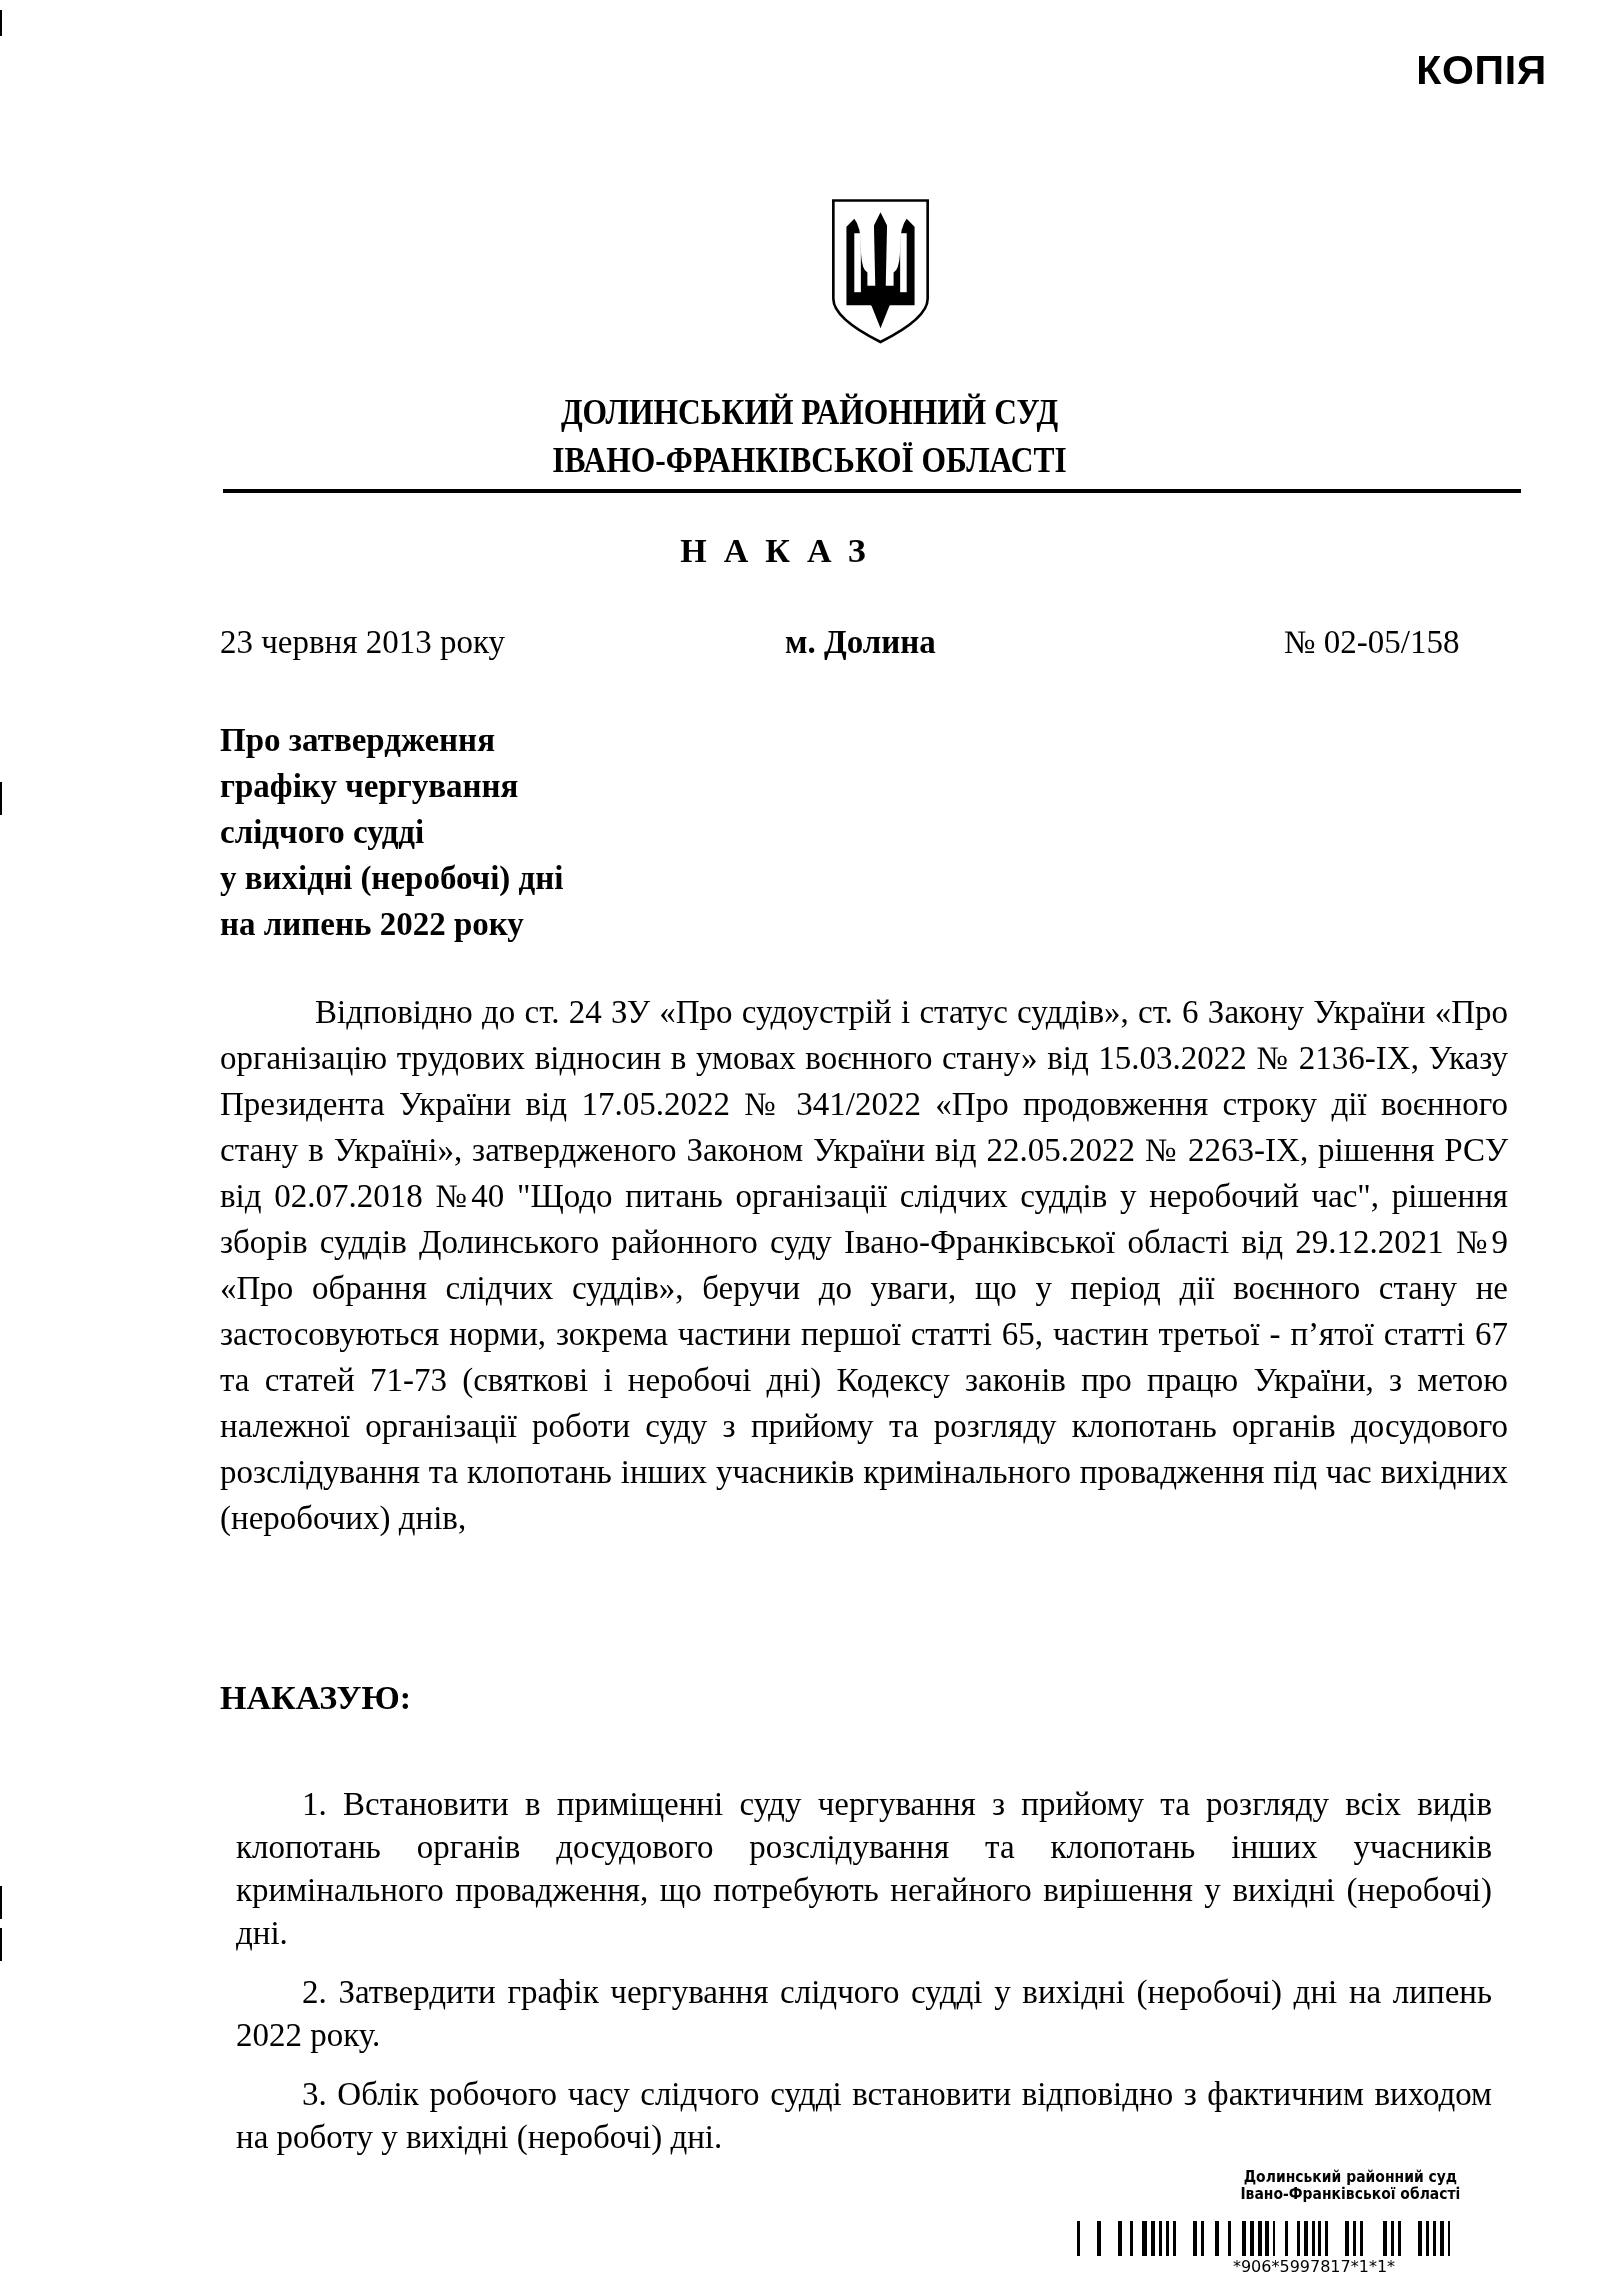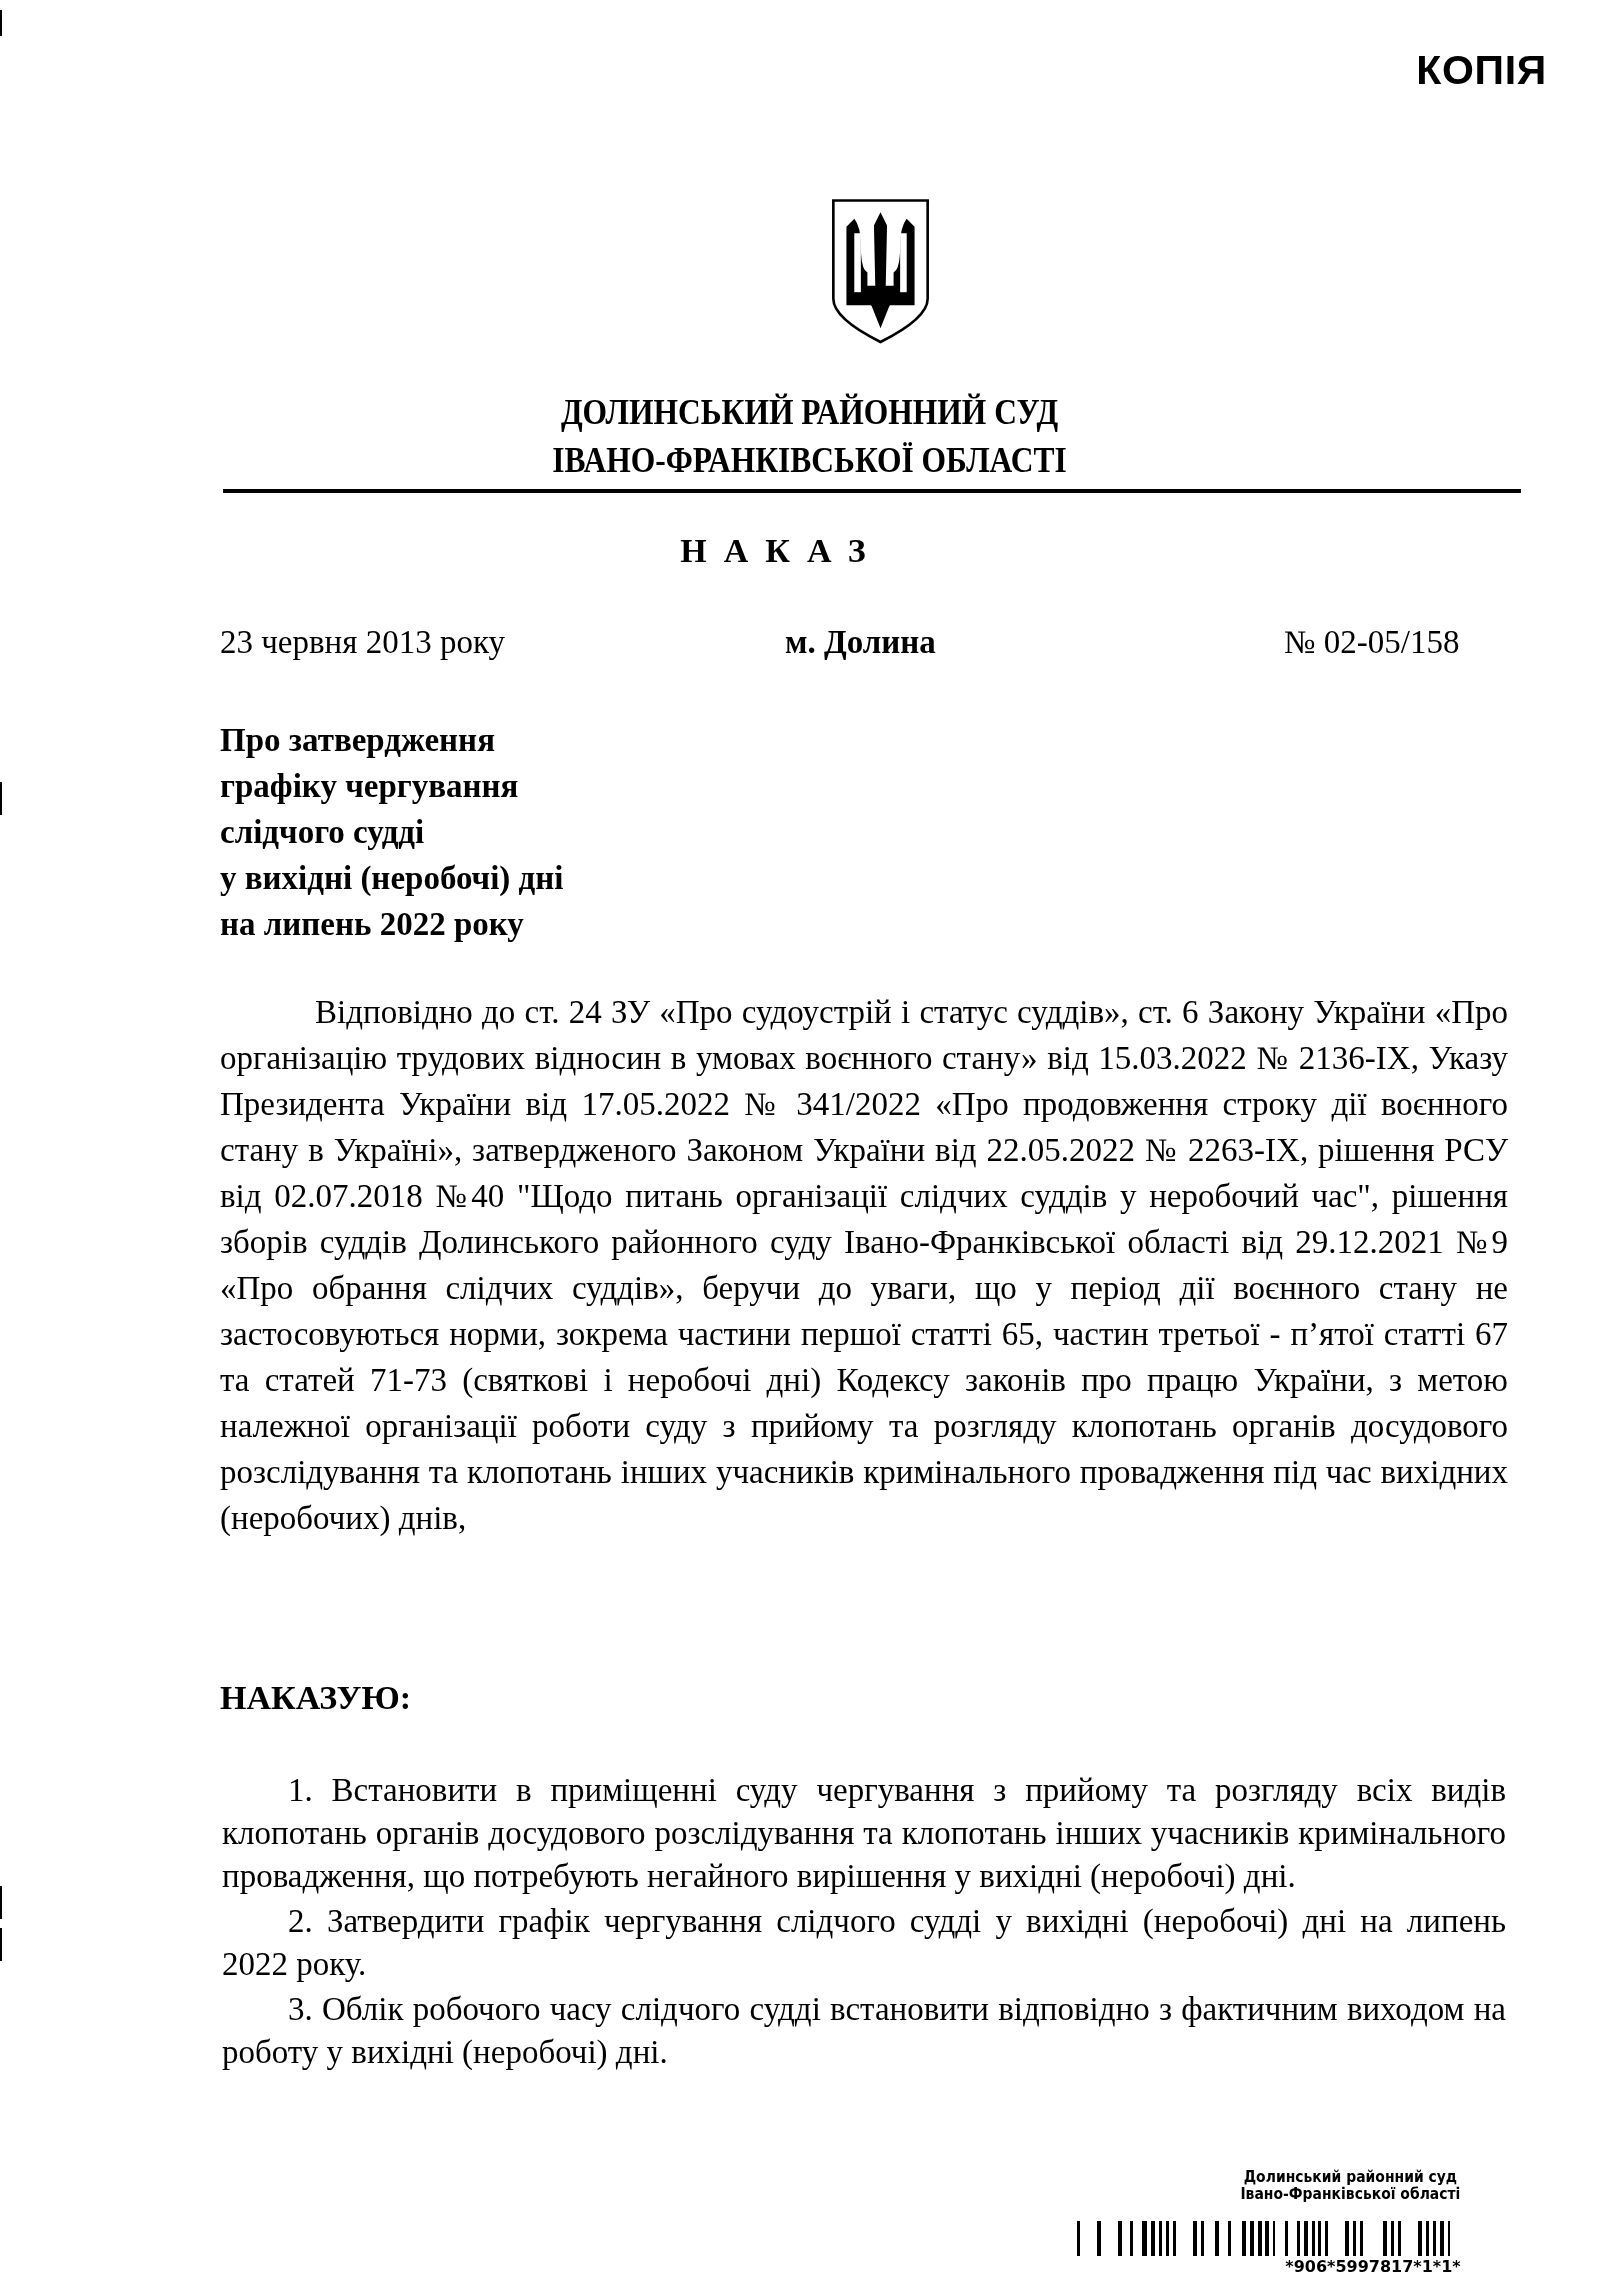--- a/index.html
+++ b/index.html
@@ -10,25 +10,25 @@
   .court{left:0;width:1619px;text-align:center;font-weight:bold;font-size:35px;transform:scaleX(0.9);}
   .rule{left:223px;top:489px;width:1298px;height:4px;background:#000;}
   .order-title{left:0;width:1563px;top:532px;text-align:center;font-weight:bold;font-size:34px;letter-spacing:17px;}
   .row-text{font-size:33px;}
   .bold{font-weight:bold;}
   .subject{left:220px;top:717px;font-size:33px;font-weight:bold;line-height:46px;}
   .body{left:220px;width:1288px;font-size:33px;line-height:46px;text-align:justify;}
   .body p{margin:0;text-indent:95px;}
   .orders-head{left:220px;top:1679px;font-size:34px;font-weight:bold;}
   .items{left:220px;top:1767px;width:1288px;font-size:33px;line-height:43px;text-align:justify;}
-  .items p{margin:2px;text-indent:66px;}
+  .items p{margin:16px;text-indent:66px;}
   .stamp{left:1194px;top:2168px;width:368px;font-family:"DejaVu Sans","Liberation Sans",sans-serif;font-size:16.4px;font-weight:bold;text-align:center;line-height:17px;transform:scaleX(0.85);transform-origin:left;}
   .barcode{left:1077px;top:2221px;height:35px;display:flex;align-items:stretch;gap:0;}
   .barcode span{display:block;background:#000;height:100%;}
-  .bar-num{left:1222px;top:2257px;width:302px;text-align:center;font-family:"DejaVu Sans","Liberation Sans",sans-serif;font-size:16px;font-weight:bold;}
+  .bar-num{left:1163px;top:2257px;width:302px;text-align:center;font-family:"DejaVu Sans","Liberation Sans",sans-serif;font-size:16px;font-weight:normal;}
   .edge-mark{background:#000;width:2px;}
 </style>
 </head>
 <body>
 
 <div class="abs edge-mark" style="left:0;top:10px;height:26px;"></div>
 <div class="abs edge-mark" style="left:0;top:782px;height:33px;"></div>
 <div class="abs edge-mark" style="left:0;top:1886px;height:33px;"></div>
 <div class="abs edge-mark" style="left:0;top:1928px;height:33px;"></div>
 

